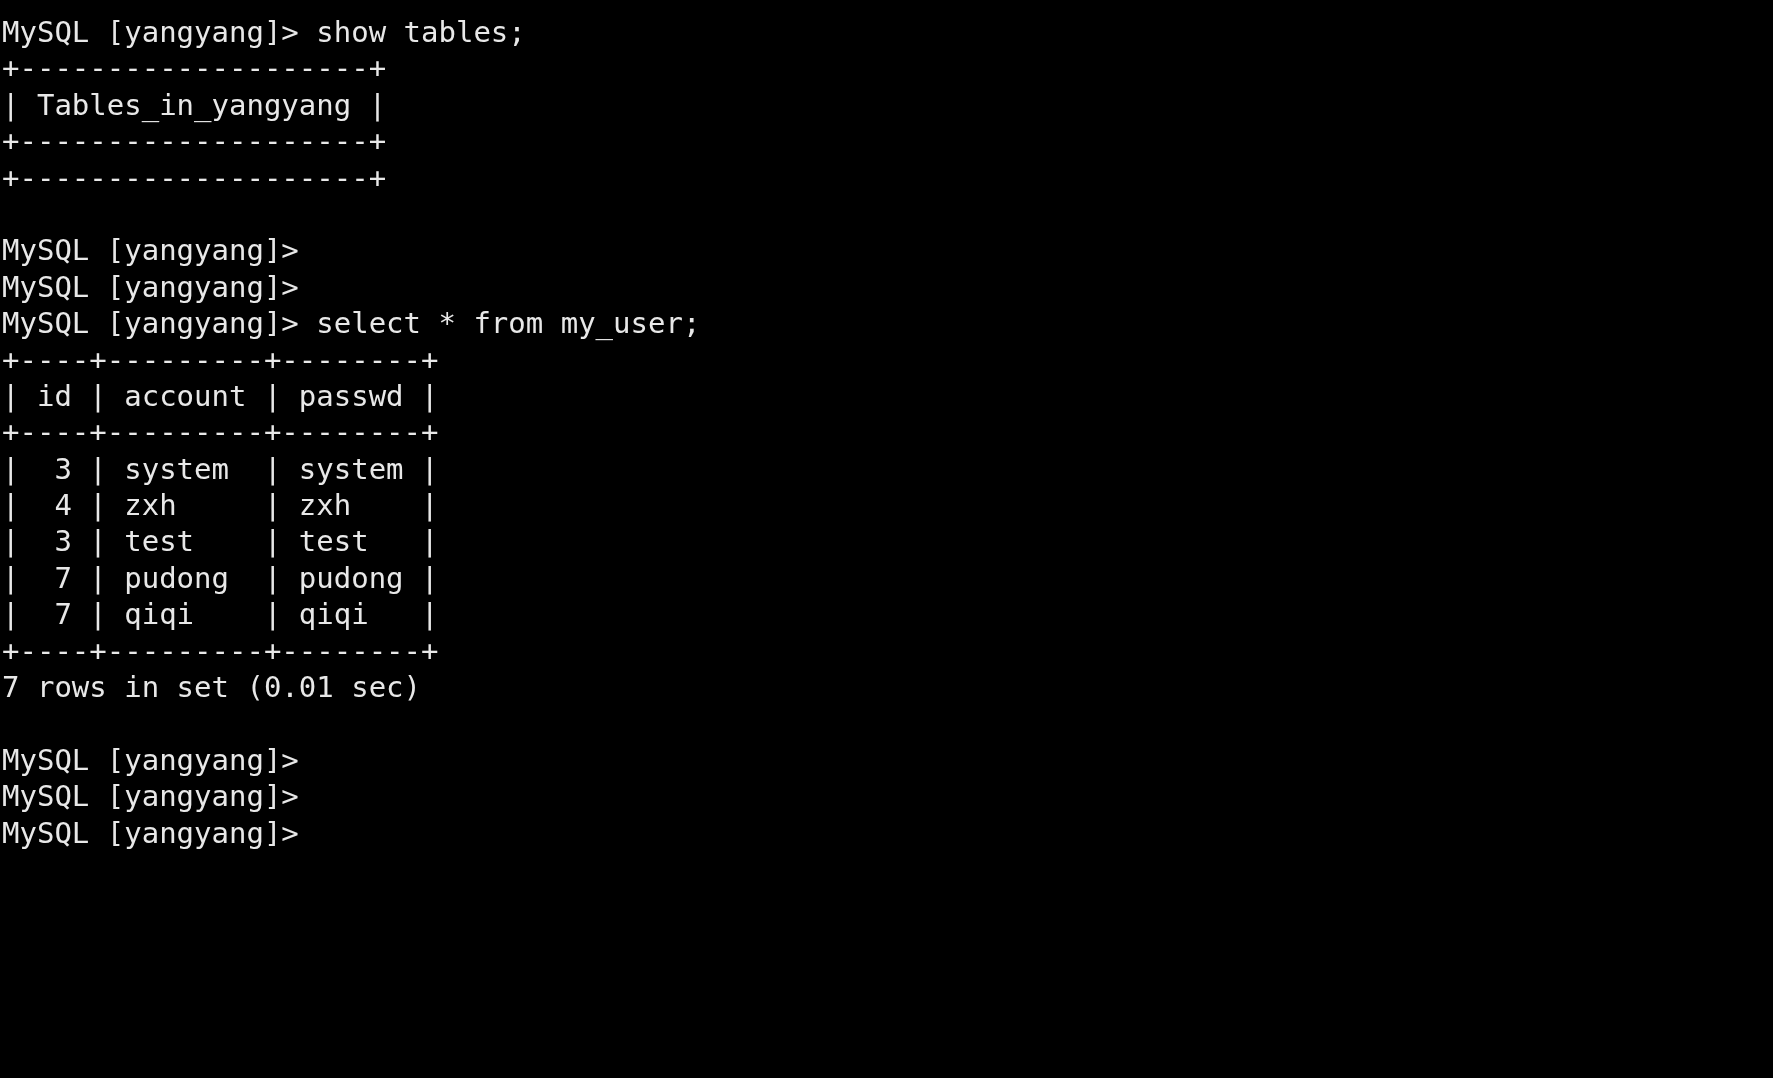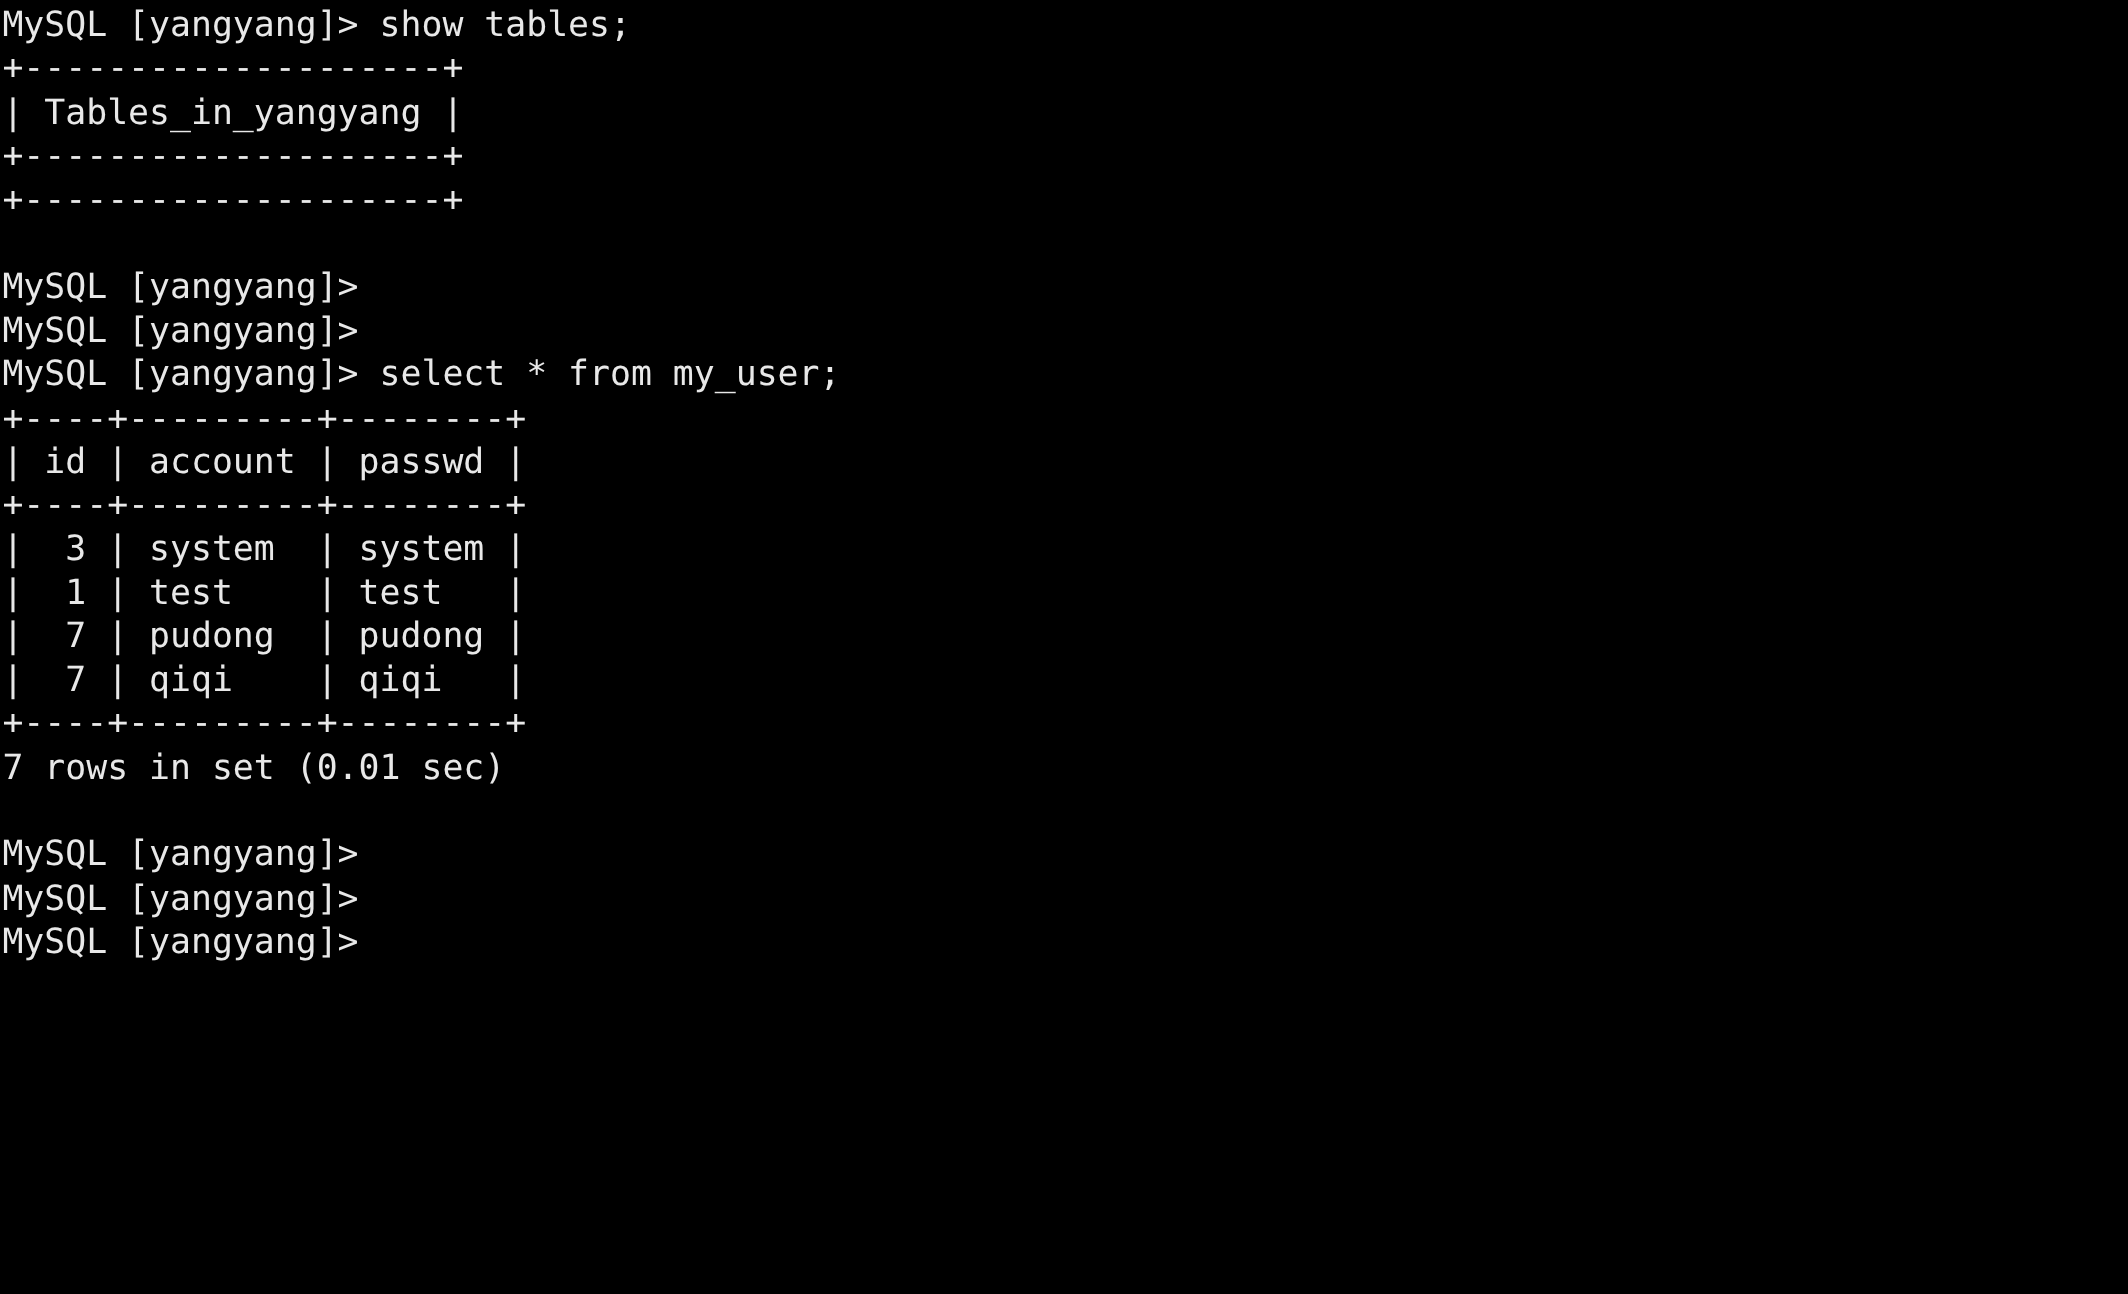--- a/index.html
+++ b/index.html
@@ -14,21 +14,21 @@
   }
   #terminal {
     width: 1773px;
     height: 1078px;
     background: #000000;
     color: #e8e8e8;
     font-family: "DejaVu Sans Mono", "Liberation Mono", monospace;
     font-size: 29px;
     line-height: 36.4px;
     letter-spacing: 0px;
-    padding: 2px 0 0 2px;
+    padding: 14px 0 0 2px;
     box-sizing: border-box;
     overflow: hidden;
     position: relative;
   }
   .line {
     white-space: pre;
     height: 36.4px;
     font-family: "DejaVu Sans Mono", "Liberation Mono", monospace;
     font-size: 29px;
     color: #e8e8e8;
@@ -48,21 +48,22 @@
       <div class="line">+--------------------+</div>
       <div class="line">+--------------------+</div>
       <div class="line blank"></div>
       <div class="line">MySQL [yangyang]&gt;</div>
       <div class="line">MySQL [yangyang]&gt;</div>
       <div class="line">MySQL [yangyang]&gt; select * from my_user;</div>
       <div class="line">+----+---------+--------+</div>
       <div class="line">| id | account | passwd |</div>
       <div class="line">+----+---------+--------+</div>
       <div class="line">|  3 | system  | system |</div>
-      <div class="line">|  1 | test    | test   |</div>
+      <div class="line">|  4 | zxh     | zxh    |</div>
+      <div class="line">|  3 | test    | test   |</div>
       <div class="line">|  7 | pudong  | pudong |</div>
       <div class="line">|  7 | qiqi    | qiqi   |</div>
       <div class="line">+----+---------+--------+</div>
       <div class="line">7 rows in set (0.01 sec)</div>
       <div class="line blank"></div>
       <div class="line">MySQL [yangyang]&gt;</div>
       <div class="line">MySQL [yangyang]&gt;</div>
       <div class="line">MySQL [yangyang]&gt;</div>
     </div>
 </div>

